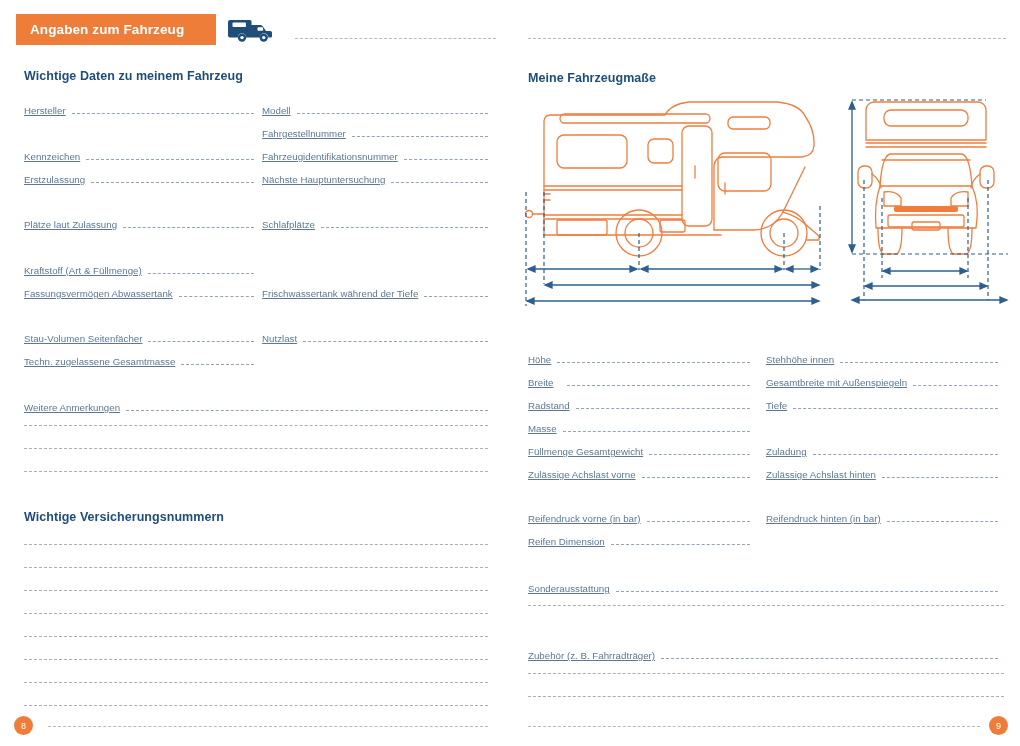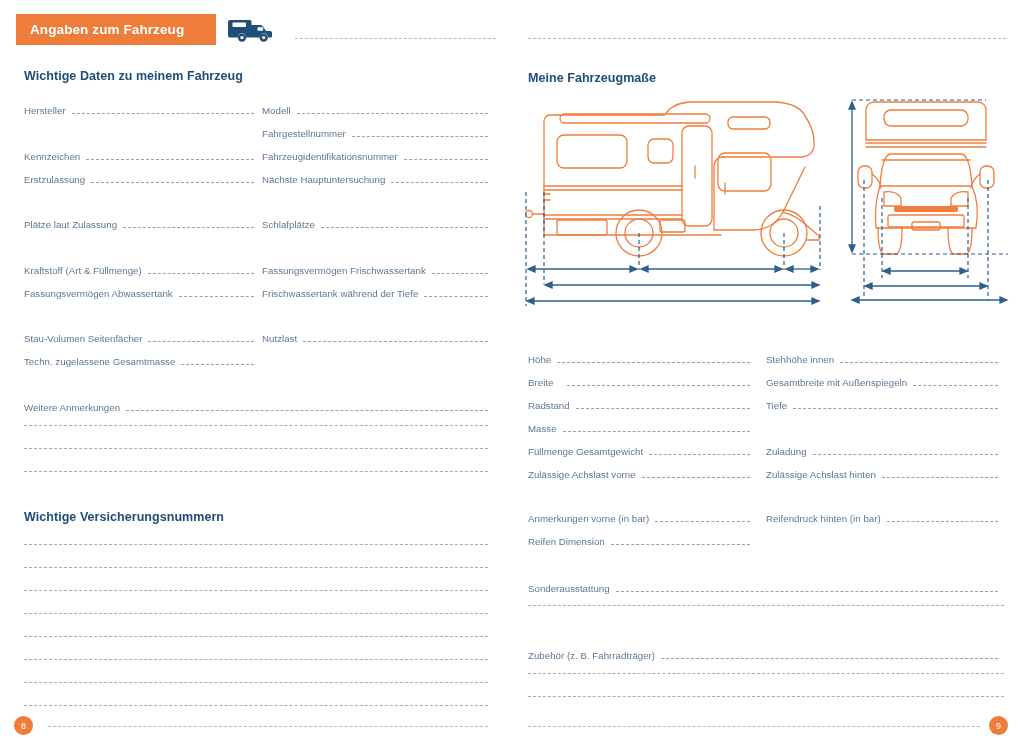--- a/index.html
+++ b/index.html
@@ -46,20 +46,21 @@
   
   .field{
     position:absolute;
     display:flex;align-items:flex-end;
     height:14px;
   }
   .field-label{
     color:#5c7893;font-size:9.7px;line-height:12px;
     white-space:nowrap;padding-right:6px;
     letter-spacing:.02px;
+    text-decoration:underline;
   }
   .field-dash{
     flex:1 1 auto;height:0;
     border-top:1.4px dashed #8fa4ba;
     margin-bottom:3px;
   }
   
   .blank-line{
     position:absolute;height:0;
     border-top:1.4px dashed #adadad;
@@ -141,24 +142,20 @@
       <span class="field-label">Schlafplätze</span>
       <span class="field-dash"></span>
     </div>
 
     <div class="field" style="left:24px;top:263px;width:230px;">
       <span class="field-label">Kraftstoff (Art &amp; Füllmenge)</span>
       <span class="field-dash"></span>
     </div>
     <div class="field" style="left:24px;top:286px;width:230px;">
       <span class="field-label">Fassungsvermögen Abwassertank</span>
-      <span class="field-dash"></span>
-    </div>
-    <div class="field" style="left:262px;top:263px;width:226px;">
-      <span class="field-label">Fassungsvermögen Frischwassertank</span>
       <span class="field-dash"></span>
     </div>
     <div class="field" style="left:262px;top:286px;width:226px;">
       <span class="field-label">Frischwassertank während der Tiefe</span>
       <span class="field-dash"></span>
     </div>
 
     <div class="field" style="left:24px;top:331px;width:230px;">
       <span class="field-label">Stau-Volumen Seitenfächer</span>
       <span class="field-dash"></span>
@@ -366,21 +363,21 @@
     <div class="field" style="left:256px;top:444px;width:232px;">
       <span class="field-label">Zuladung</span>
       <span class="field-dash"></span>
     </div>
     <div class="field" style="left:256px;top:467px;width:232px;">
       <span class="field-label">Zulässige Achslast hinten</span>
       <span class="field-dash"></span>
     </div>
 
     <div class="field" style="left:18px;top:511px;width:222px;">
-      <span class="field-label">Anmerkungen vorne (in bar)</span>
+      <span class="field-label">Reifendruck vorne (in bar)</span>
       <span class="field-dash"></span>
     </div>
     <div class="field" style="left:18px;top:534px;width:222px;">
       <span class="field-label">Reifen Dimension</span>
       <span class="field-dash"></span>
     </div>
     <div class="field" style="left:256px;top:511px;width:232px;justify-content:flex-end;">
       <span class="field-label">Reifendruck hinten (in bar)</span>
       <span class="field-dash"></span>
     </div>

